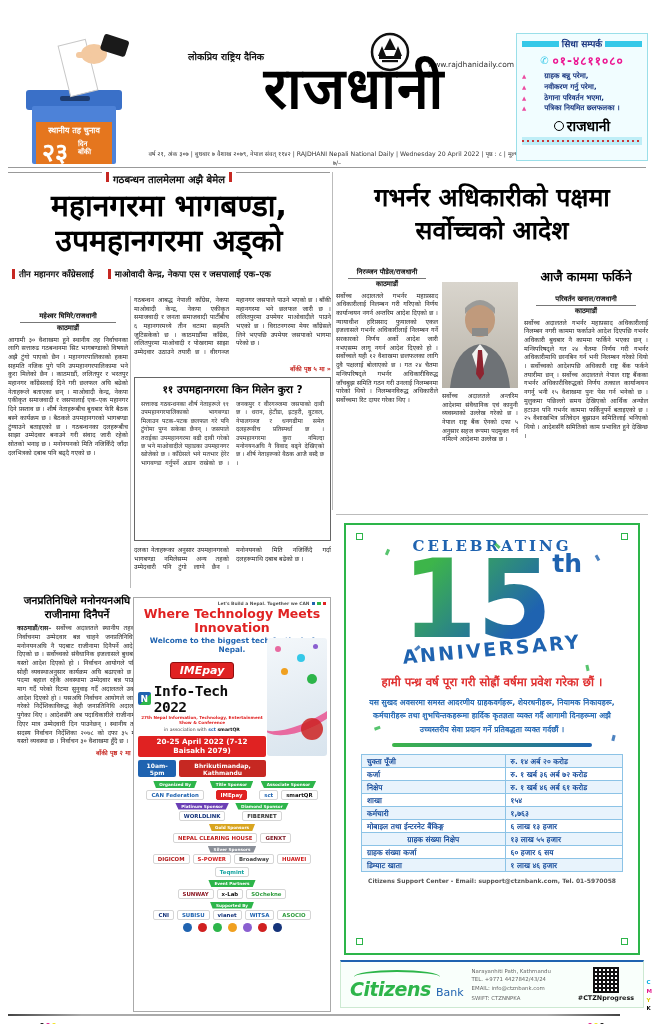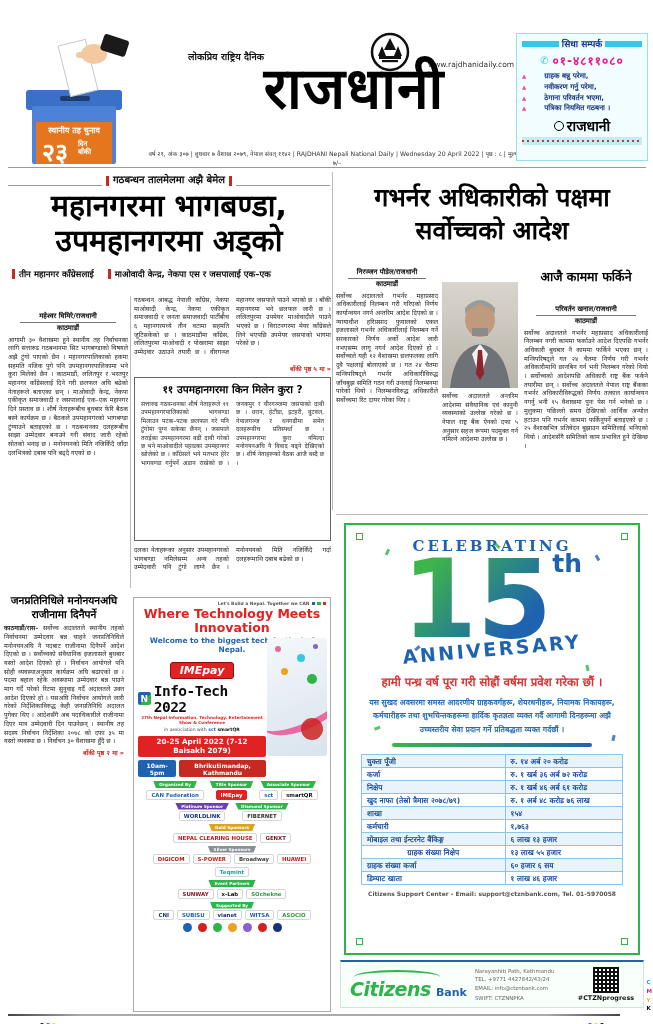--- a/index.html
+++ b/index.html
@@ -26,21 +26,21 @@
 .c-head .t{font-weight:bold;font-size:9px;color:#16337f;white-space:nowrap}
 .c-phone{display:flex;align-items:center;justify-content:center;gap:3px;
   color:#ec1390;font-weight:bold;font-size:12px;letter-spacing:1px;margin:1px 0 2px}
 .c-item{display:flex;gap:18px;align-items:flex-start;color:#17357e;font-weight:bold;font-size:7.2px;line-height:1.5}
 .c-item .tri{color:#ec4aa0;font-size:5.5px;line-height:1.9}
 .c-brand{display:flex;align-items:center;justify-content:center;gap:3px;font-weight:bold;font-size:14px;color:#000;margin-top:2px}
 .c-brand .dot{width:10px;height:10px;border:1.5px solid #000;border-radius:50%;position:relative}
 .c-strip{margin-top:2px;height:8px;background:#bfeef7;
   background-image:repeating-linear-gradient(90deg,#c33 0 2px,transparent 2px 5px);background-size:100% 2px;background-position:0 3px;background-repeat:no-repeat}
 
-.kicker-row{display:flex;align-items:flex-end;gap:4px}
+.kicker-row{display:flex;align-items:flex-start;gap:4px}
 .kicker-row .hl{flex:1;border-top:0.8px solid #999}
 .redbar{width:3px;height:10px;background:#c62822;display:inline-block}
 .kicker{font-weight:bold;font-size:10px;color:#111;white-space:nowrap}
 .headline-l{font-weight:700;font-size:30px;line-height:1.16;text-align:center;color:#000;margin-top:3px}
 .decks{display:flex;gap:14px;justify-content:flex-start;margin-top:9px;padding-left:4px}
 .deck{display:flex;gap:4px;align-items:center;font-weight:bold;font-size:8.6px;color:#111}
 .headline-r{font-weight:700;font-size:25px;line-height:1.3;text-align:center;color:#000}
 .subhead{font-weight:700;font-size:12.5px;text-align:center;color:#000}
 .sec-head{font-weight:700;font-size:10.5px;line-height:1.3;text-align:center;color:#000;margin-bottom:3px}
 .box-title{font-weight:700;font-size:10.5px;text-align:center;color:#000;margin:1px 0 4px}
@@ -88,21 +88,21 @@
 .msg{color:#2a6db5;font-weight:bold;font-size:7.7px;line-height:1.75;text-align:center;margin:7px 16px 0}
 .divider{width:200px;height:4px;margin:7px auto;background:linear-gradient(90deg,#3db54a,#1f63b0);border-radius:2px}
 table.ctz{width:262px;margin:4px auto 0;border-collapse:collapse;border:1.2px solid #5fa8d8}
 table.ctz td{border:0.8px solid #8cc3e6;padding:1px 5px;font-size:7.4px;font-weight:bold;color:#1a4f9c}
 table.ctz tr:nth-child(odd){background:#e8f3fc}
 .support{font-size:6px;color:#555;text-align:center;margin-top:5px;font-weight:bold}
 .bank{position:absolute;display:flex;align-items:center;gap:8px;background:#f9fffb;
   border:1px solid #cde9d2;border-top:2.5px solid #1f63b0;padding:3px 9px}
 .ctz-logo .arc{width:86px;height:14px;border-top:2.5px solid #2db54a;border-radius:50%;margin:0 0 -6px 4px}
 .ctz-logo .n1{font-weight:800;font-style:italic;font-size:19px;color:#2db54a;letter-spacing:-0.5px}
-.ctz-logo .n2{font-weight:700;font-size:11px;color:#1f63b0}
+.ctz-logo .n2{font-weight:400;font-size:11px;color:#1f63b0}
 .bank-addr{font-size:5.4px;color:#666;line-height:1.55;flex:1}
 .qrbox{width:26px;height:26px;background:
  repeating-linear-gradient(0deg,#111 0 2px,transparent 2px 4px),
  repeating-linear-gradient(90deg,#111 0 2px,#fff 2px 4px)}
 .hashtag{font-weight:bold;font-size:6.4px;color:#111;text-align:center;margin-top:1px}
 
 .cf{position:absolute;width:2.5px;height:6px;opacity:.8}
 
 .cropline{position:absolute;left:8px;top:1014px;width:612px;height:2px;
   background:linear-gradient(90deg,#444,#aaa 12%,#aaa 88%,#444)}
@@ -170,21 +170,21 @@
     <div class="c-item">
         <span class="tri">▲</span>
         <span>नवीकरण गर्नु परेमा,</span>
       </div>
     <div class="c-item">
         <span class="tri">▲</span>
         <span>ठेगाना परिवर्तन भएमा,</span>
       </div>
     <div class="c-item">
         <span class="tri">▲</span>
-        <span>पत्रिका नियमित गठबना ।</span>
+        <span>पत्रिका नियमित छलफलका ।</span>
       </div>
     <div class="c-brand">
         <span class="dot"></span>
         <span>राजधानी</span>
       </div>
     <div class="c-strip"></div>
   </div>
 
   <div class="hrule" style="left:8px;top:167px;width:638px"></div>
 
@@ -233,21 +233,21 @@
 
   <div class="abs" style="left:134px;top:377px;width:197px;height:164px;border:1px solid #666;padding:3px 6px">
     <div class="box-title">११ उपमहानगरमा किन मिलेन कुरा ?</div>
     <div class="small cols2" style="font-size:6.1px">सत्तारुढ गठबन्धनका शीर्ष नेताहरूले ११ उपमहानगरपालिकाको भागबण्डा मिलाउन पटक–पटक छलफल गरे पनि टुंगोमा पुग्न सकेका छैनन् । जसपाले तराईका उपमहानगरमा बढी दाबी गरेको छ भने माओवादीले पहाडका उपमहानगर खोजेको छ । काँग्रेसले भने मतभार हेरेर भागबण्डा गर्नुपर्ने अडान राखेको छ । जनकपुर र वीरगञ्जमा जसपाको दाबी छ । धरान, हेटौंडा, इटहरी, बुटवल, नेपालगञ्ज र धनगढीमा समेत दलहरूबीच प्रतिस्पर्धा छ । उपमहानगरमा कुरा नमिल्दा मनोनयनअघि नै विवाद बढ्ने देखिएको छ । शीर्ष नेताहरूको बैठक आजै बस्दै छ ।</div>
   </div>
 
   <div class="abs" style="left:134px;top:546px;width:197px;height:44px">
     <div class="small cols2">दलका नेताहरूका अनुसार उपमहानगरको भागबण्डा नमिलेसम्म अन्य तहको उम्मेदवारी पनि टुंगो लाग्ने छैन । मनोनयनको मिति नजिकिँदै गर्दा दलहरूमाथि दबाब बढेको छ ।</div>
   </div>
 
-  <div class="abs" style="left:4px;top:594px;width:120px;height:418px">
+  <div class="abs" style="left:17px;top:594px;width:120px;height:418px">
     <div class="sec-head">जनप्रतिनिधिले मनोनयनअघि राजीनामा दिनैपर्ने</div>
     <div class="small">
       <b>काठमाडौं/रास–</b>
       <span>सर्वोच्च अदालतले स्थानीय तहको निर्वाचनमा उम्मेदवार बन्न चाहने जनप्रतिनिधिले मनोनयनअघि नै पदबाट राजीनामा दिनैपर्ने आदेश दिएको छ । सर्वोच्चको संवैधानिक इजलासले बुधबार यस्तो आदेश दिएको हो । निर्वाचन आयोगले पनि सोही व्यवस्थाअनुसार कार्यक्रम अघि बढाएको छ । पदमा बहाल रहेकै अवस्थामा उम्मेदवार बन्न पाउने माग गर्दै परेको रिटमा सुनुवाइ गर्दै अदालतले उक्त आदेश दिएको हो । यसअघि निर्वाचन आयोगले जारी गरेको निर्देशिकाविरुद्ध केही जनप्रतिनिधि अदालत पुगेका थिए । आदेशसँगै अब पदाधिकारीले राजीनामा दिएर मात्र उम्मेदवारी दिन पाउनेछन् । स्थानीय तह सदस्य निर्वाचन निर्देशिका २०७८ को दफा ३५ मा यस्तो व्यवस्था छ । निर्वाचन ३० वैशाखमा हुँदै छ ।</span>
     </div>
     <div class="jump" style="margin-top:2px">
       <span>बाँकी पृष्ठ २ मा</span> <span>»</span>
     </div>
   </div>
 
@@ -276,21 +276,21 @@
       <polygon points="38,62 30,72 38,96 46,72" fill="#f2f2f0"></polygon>
       <polygon points="36,68 40,68 42,92 38,98 34,92" fill="#8e2430"></polygon>
     </svg>
   </div>
   <div class="abs" style="left:442px;top:392px;width:76px;height:118px">
     <div class="small">सर्वोच्च अदालतले अन्तरिम आदेशमा संवैधानिक एवं कानुनी व्यवस्थाको उल्लेख गरेको छ । नेपाल राष्ट्र बैंक ऐनको दफा ५ अनुसार सहज रूपमा पदमुक्त गर्न नमिल्ने आदेशमा उल्लेख छ ।</div>
   </div>
 
   <div class="abs" style="left:524px;top:268px;width:124px;height:244px">
     <div class="subhead">आजै काममा फर्किने</div>
-    <div class="byl" style="margin-top:20px">
+    <div class="byl" style="margin-top:10px">
       <div>परिवर्तन खनाल/राजधानी</div>
       <div class="rule"></div>
       <div>काठमाडौं</div>
     </div>
     <div class="small" style="margin-top:3px">सर्वोच्च अदालतले गभर्नर महाप्रसाद अधिकारीलाई निलम्बन नगरी काममा फर्काउने आदेश दिएपछि गभर्नर अधिकारी बुधबार नै काममा फर्किने भएका छन् । मन्त्रिपरिषद्ले गत २४ चैतमा निर्णय गरी गभर्नर अधिकारीमाथि छानबिन गर्न भनी निलम्बन गरेको थियो । सर्वोच्चको आदेशपछि अधिकारी राष्ट्र बैंक फर्कने तयारीमा छन् । सर्वोच्च अदालतले नेपाल राष्ट्र बैंकका गभर्नर अधिकारीविरुद्धको निर्णय तत्काल कार्यान्वयन नगर्नू भनी १५ वैशाखमा पुनः पेस गर्न भनेको छ । मुलुकमा पछिल्लो समय देखिएको आर्थिक अन्योल हटाउन पनि गभर्नर काममा फर्किनुपर्ने बताइएको छ । २५ वैशाखभित्र प्रतिवेदन बुझाउन समितिलाई भनिएको थियो । आदेशसँगै समितिको काम प्रभावित हुने देखिन्छ ।</div>
   </div>
 
   <div class="hrule" style="left:336px;top:514px;width:312px;border-top-color:#bbb"></div>
 
   <div class="abs ad1" style="left:133px;top:597px;width:198px;height:415px">
@@ -442,24 +442,20 @@
             </tr>
             <tr>
               <td style="width: 55%;">कर्जा</td>
               <td>रु. १ खर्ब ३६ अर्ब ७२ करोड</td>
             </tr>
             <tr>
               <td style="width: 55%;">निक्षेप</td>
               <td>रु. १ खर्ब ४६ अर्ब ६१ करोड</td>
             </tr>
             <tr>
-              <td style="width: 55%;">खुद नाफा (तेस्रो त्रैमास २०७८/७९)</td>
-              <td>रु. १ अर्ब ४८ करोड ७६ लाख</td>
-            </tr>
-            <tr>
               <td style="width: 55%;">शाखा</td>
               <td>१५४</td>
             </tr>
             <tr>
               <td style="width: 55%;">कर्मचारी</td>
               <td>१,७६३</td>
             </tr>
             <tr>
               <td style="width: 55%;">मोबाइल तथा ईन्टरनेट बैंकिङ्ग</td>
               <td>६ लाख १३ हजार</td>

